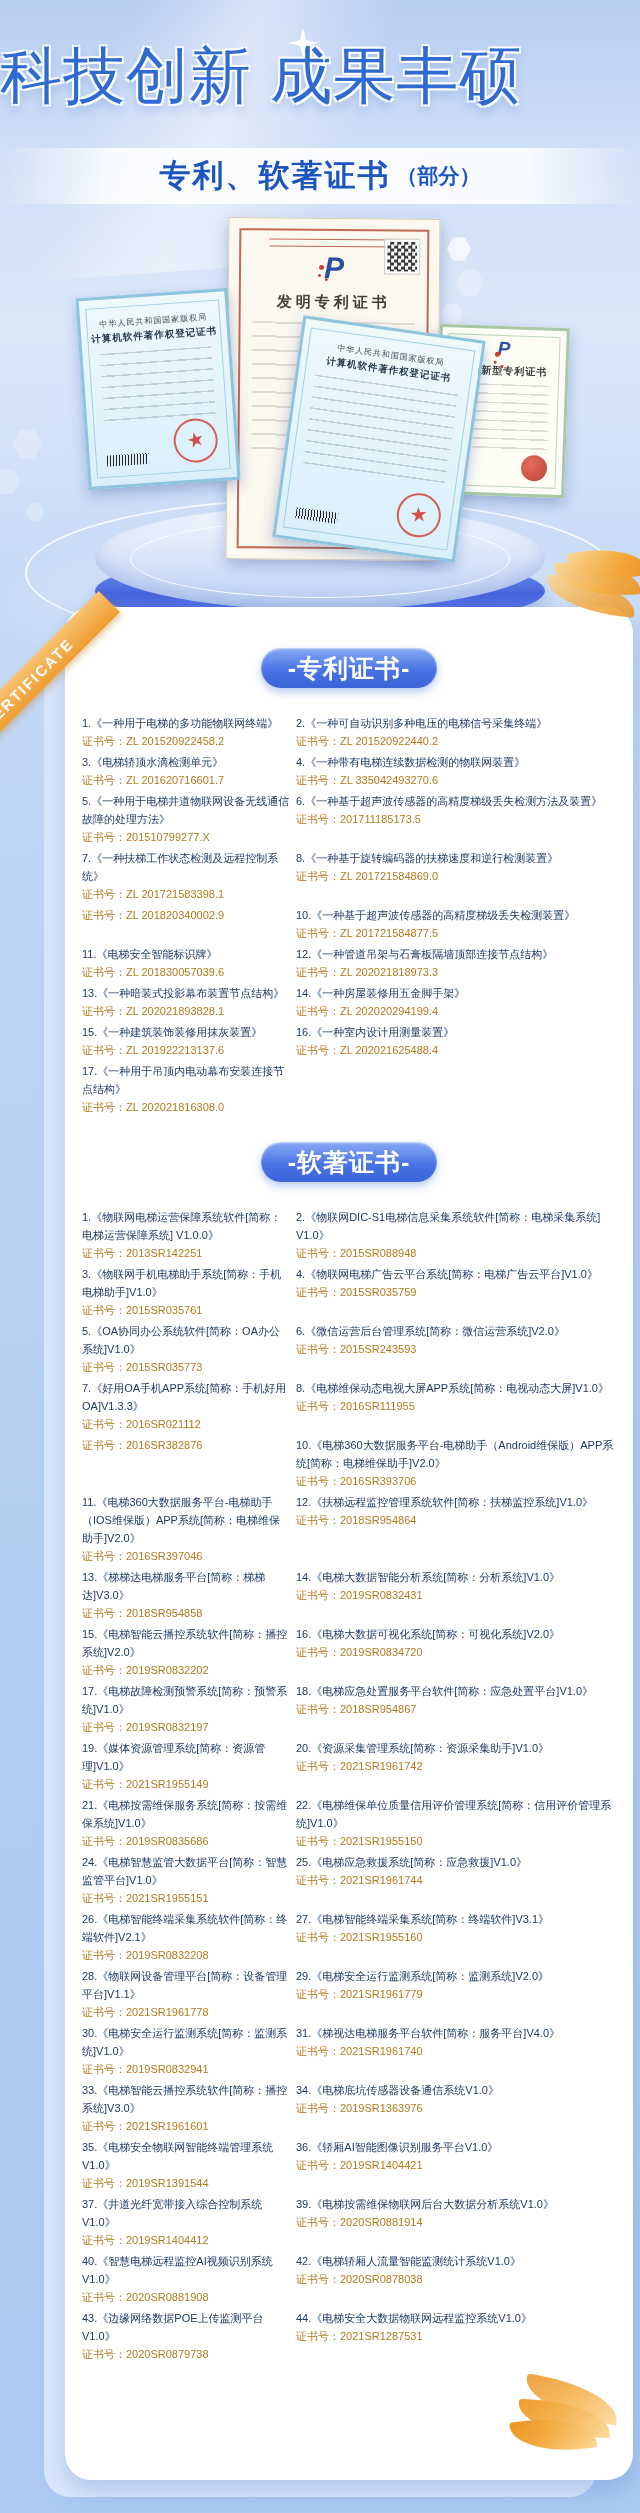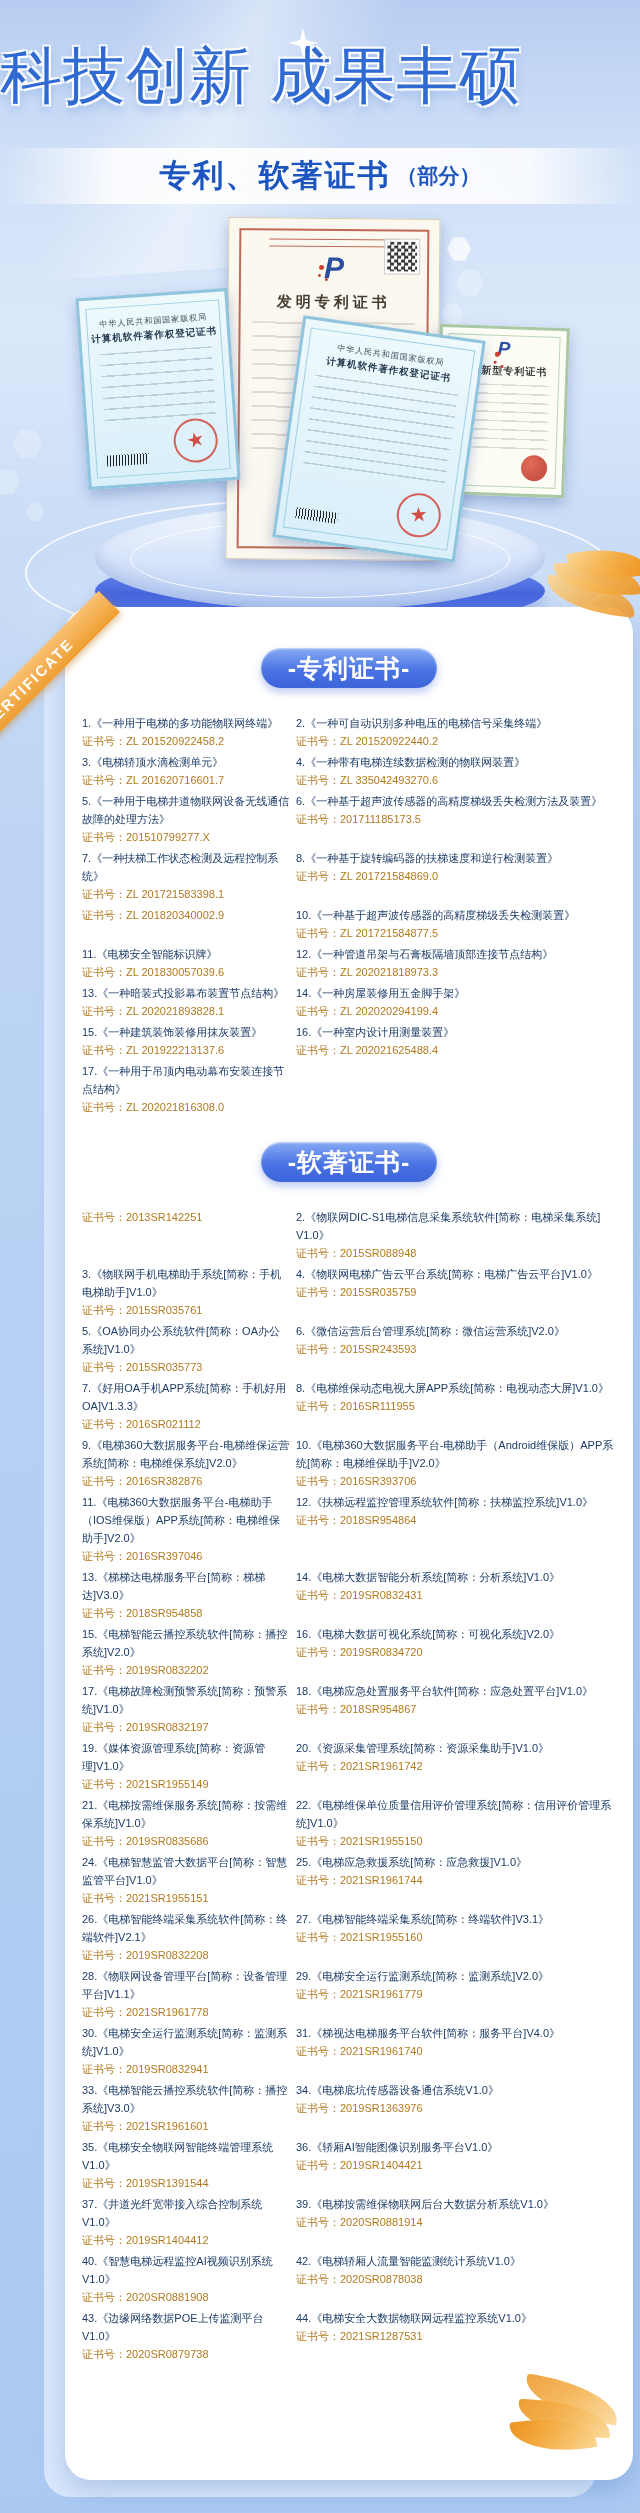--- a/index.html
+++ b/index.html
@@ -270,20 +270,21 @@
           <div class="item-title">17.《一种用于吊顶内电动幕布安装连接节点结构》</div>
           <div class="item-no">证书号：ZL 202021816308.0</div>
         </div>
       </div>
 
     <div class="pill second">-软著证书-</div>
 
     <div class="list">
 
         <div class="item">
+          <div class="item-title">1.《物联网电梯运营保障系统软件[简称：电梯运营保障系统] V1.0.0》</div>
           <div class="item-no">证书号：2013SR142251</div>
         </div>
 
         <div class="item">
           <div class="item-title">2.《物联网DIC-S1电梯信息采集系统软件[简称：电梯采集系统] V1.0》</div>
           <div class="item-no">证书号：2015SR088948</div>
         </div>
 
         <div class="item">
           <div class="item-title">3.《物联网手机电梯助手系统[简称：手机电梯助手]V1.0》</div>
@@ -309,21 +310,20 @@
           <div class="item-title">7.《好用OA手机APP系统[简称：手机好用OA]V1.3.3》</div>
           <div class="item-no">证书号：2016SR021112</div>
         </div>
 
         <div class="item">
           <div class="item-title">8.《电梯维保动态电视大屏APP系统[简称：电视动态大屏]V1.0》</div>
           <div class="item-no">证书号：2016SR111955</div>
         </div>
 
         <div class="item">
-          <div class="item-title">9.《电梯360大数据服务平台-电梯维保运营系统[简称：电梯维保系统]V2.0》</div>
           <div class="item-no">证书号：2016SR382876</div>
         </div>
 
         <div class="item">
           <div class="item-title">10.《电梯360大数据服务平台-电梯助手（Android维保版）APP系统[简称：电梯维保助手]V2.0》</div>
           <div class="item-no">证书号：2016SR393706</div>
         </div>
 
         <div class="item">
           <div class="item-title">11.《电梯360大数据服务平台-电梯助手（IOS维保版）APP系统[简称：电梯维保助手]V2.0》</div>

